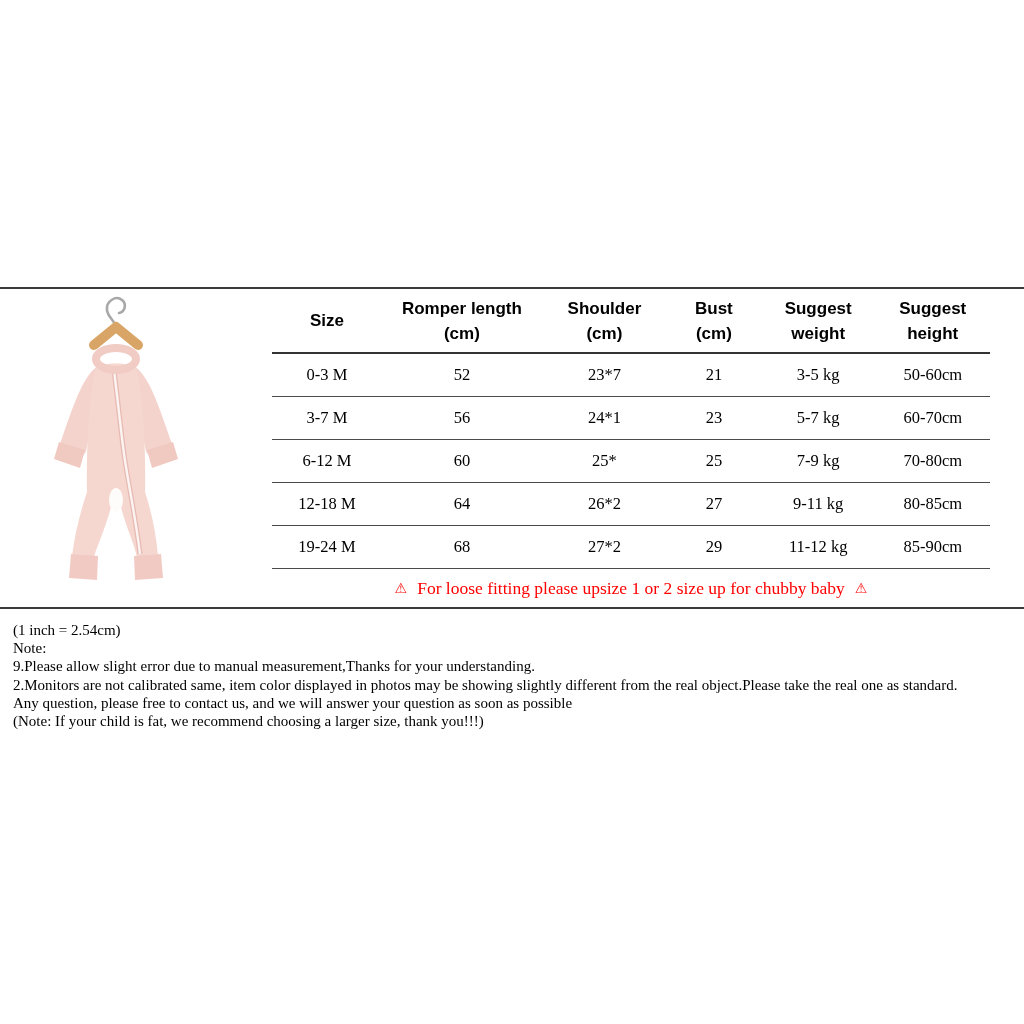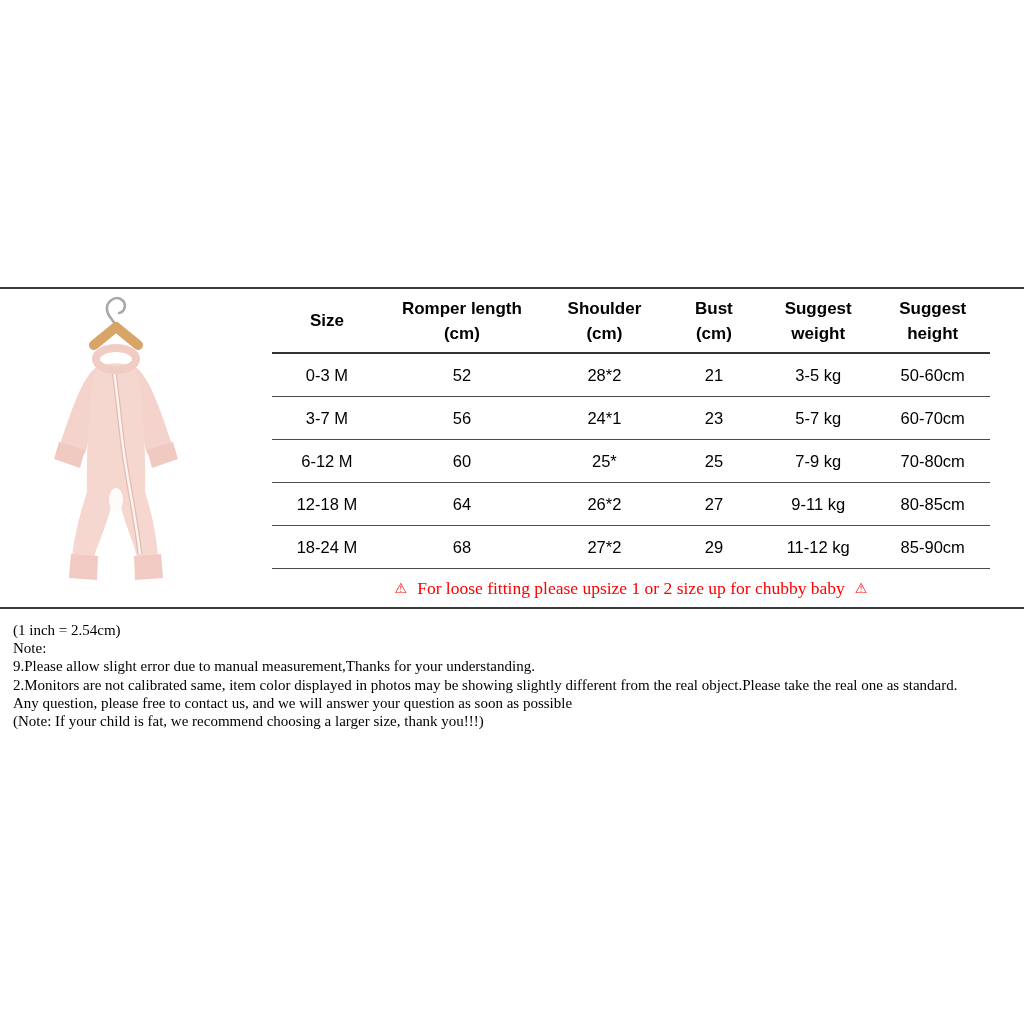--- a/index.html
+++ b/index.html
@@ -9,21 +9,21 @@
   .rule-top{top:287px;}
   .rule-bottom{top:607px;}
 
   .photo{position:absolute;left:30px;top:292px;width:240px;height:310px;}
 
   .size-table-wrap{position:absolute;left:272px;top:289px;width:718px;}
   table.size{width:100%;border-collapse:collapse;table-layout:fixed;}
   table.size th{font-family:"Liberation Sans",sans-serif;font-weight:bold;font-size:17px;
       line-height:25px;white-space:pre-line;height:63px;vertical-align:middle;text-align:center;
       border-bottom:2px solid #333;padding:0;}
-  table.size td{font-family:Liberation Sans, sans-serif;font-size:16.5px;height:42px;
+  table.size td{font-family:Liberation Serif, serif;font-size:16.5px;height:42px;
       text-align:center;vertical-align:middle;border-bottom:1.5px solid #4a4a4a;padding:0;}
 
   .warning{height:38px;display:flex;align-items:center;justify-content:center;gap:10px;
       color:#ff0000;font-size:17.5px;font-family:"Liberation Serif",serif;}
   .warning .tri{font-family:"DejaVu Sans",sans-serif;font-size:14px;line-height:1;}
 
   .notes{position:absolute;left:13px;top:621px;width:1005px;font-size:15px;
       line-height:18.2px;font-family:"Liberation Serif",serif;}
   .notes div{white-space:nowrap;}
 </style>
@@ -87,21 +87,21 @@
           <th>Suggest
 weight</th>
           <th>Suggest
 height</th>
         </tr>
       </thead>
       <tbody>
         <tr>
           <td>0-3 M</td>
           <td>52</td>
-          <td>28*2</td>
+          <td>23*7</td>
           <td>21</td>
           <td>3-5 kg</td>
           <td>50-60cm</td>
         </tr>
         <tr>
           <td>3-7 M</td>
           <td>56</td>
           <td>24*1</td>
           <td>23</td>
           <td>5-7 kg</td>
@@ -117,21 +117,21 @@
         </tr>
         <tr>
           <td>12-18 M</td>
           <td>64</td>
           <td>26*2</td>
           <td>27</td>
           <td>9-11 kg</td>
           <td>80-85cm</td>
         </tr>
         <tr>
-          <td>18-24 M</td>
+          <td>19-24 M</td>
           <td>68</td>
           <td>27*2</td>
           <td>29</td>
           <td>11-12 kg</td>
           <td>85-90cm</td>
         </tr>
       </tbody>
     </table>
 
     <div class="warning">

